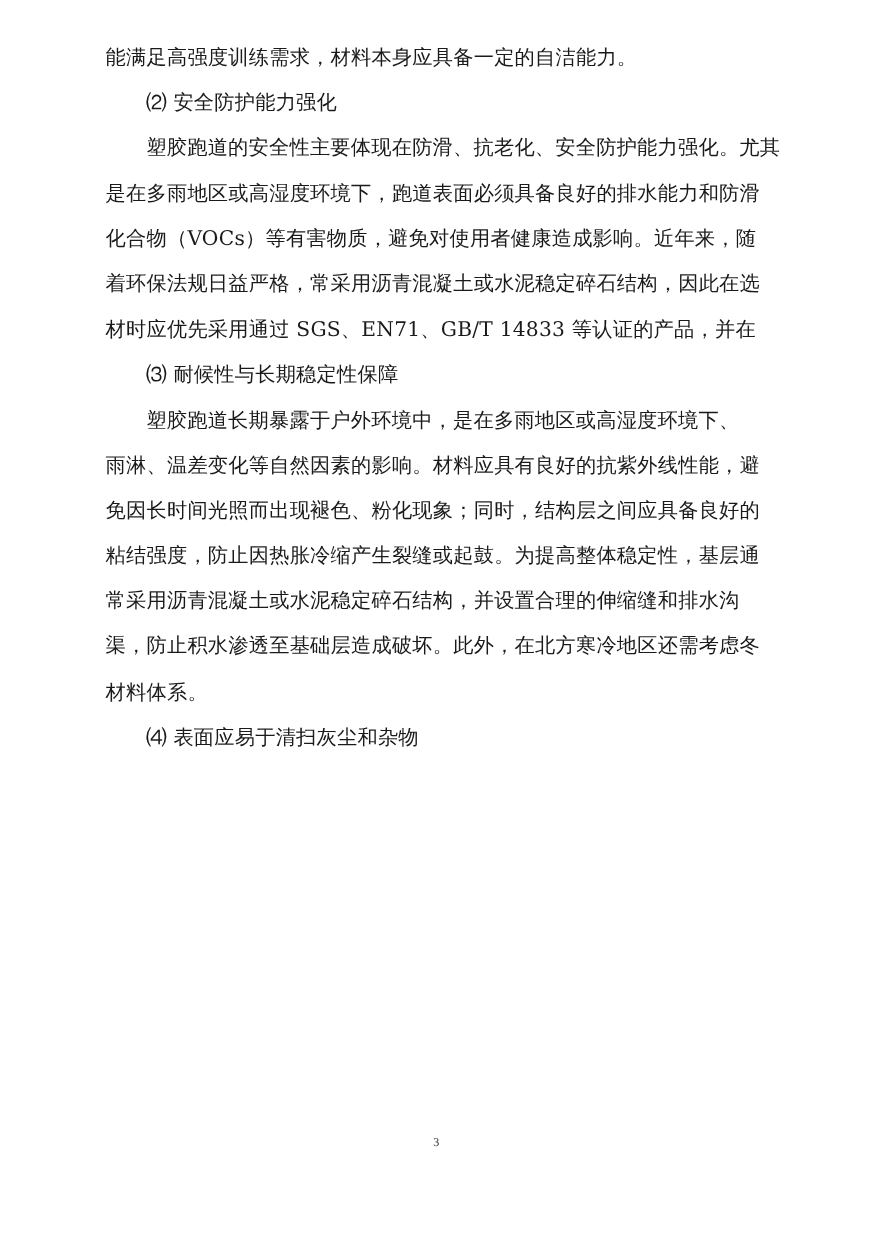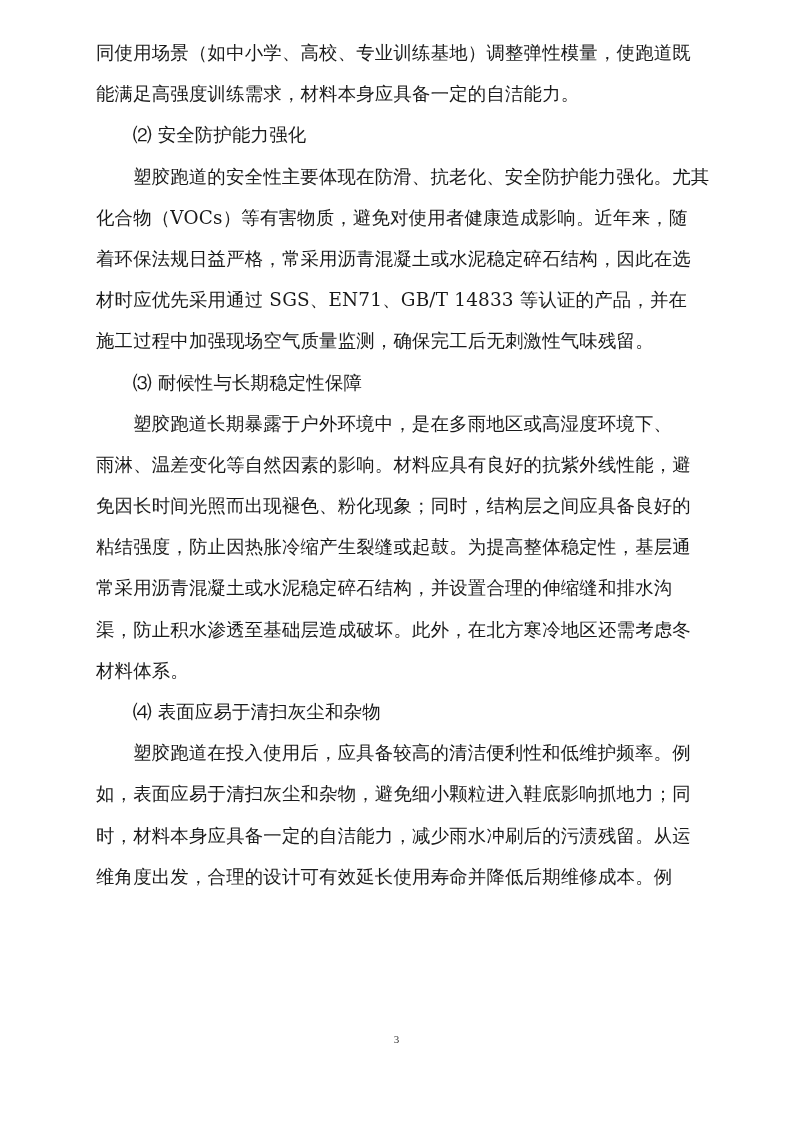--- a/index.html
+++ b/index.html
@@ -45,49 +45,42 @@
     font-family: "Liberation Serif", serif;
     color: #333;
   }
 </style>
 </head>
 <body>
 
 <div class="page">
 
   <div class="para-block">
-    <div class="line">同使用场景（如中小学、高校、专业训练基地）调整弹性模量，使跑道既</div>
     <div class="line">能满足高强度训练需求，材料本身应具备一定的自洁能力。</div>
   </div>
 
   <div class="line heading">⑵ 安全防护能力强化</div>
 
   <div class="para-block">
     <div class="line indent">塑胶跑道的安全性主要体现在防滑、抗老化、安全防护能力强化。尤其</div>
+    <div class="line">是在多雨地区或高湿度环境下，跑道表面必须具备良好的排水能力和防滑</div>
     <div class="line">化合物（VOCs）等有害物质，避免对使用者健康造成影响。近年来，随</div>
     <div class="line">着环保法规日益严格，常采用沥青混凝土或水泥稳定碎石结构，因此在选</div>
     <div class="line">材时应优先采用通过 SGS、EN71、GB/T 14833 等认证的产品，并在</div>
-    <div class="line">施工过程中加强现场空气质量监测，确保完工后无刺激性气味残留。</div>
   </div>
 
   <div class="line heading">⑶ 耐候性与长期稳定性保障</div>
 
   <div class="para-block">
     <div class="line indent">塑胶跑道长期暴露于户外环境中，是在多雨地区或高湿度环境下、</div>
     <div class="line">雨淋、温差变化等自然因素的影响。材料应具有良好的抗紫外线性能，避</div>
     <div class="line">免因长时间光照而出现褪色、粉化现象；同时，结构层之间应具备良好的</div>
     <div class="line">粘结强度，防止因热胀冷缩产生裂缝或起鼓。为提高整体稳定性，基层通</div>
     <div class="line">常采用沥青混凝土或水泥稳定碎石结构，并设置合理的伸缩缝和排水沟</div>
     <div class="line">渠，防止积水渗透至基础层造成破坏。此外，在北方寒冷地区还需考虑冬</div>
     <div class="line">材料体系。</div>
   </div>
 
   <div class="line heading">⑷ 表面应易于清扫灰尘和杂物</div>
 
-  <div class="para-block">
-    <div class="line indent">塑胶跑道在投入使用后，应具备较高的清洁便利性和低维护频率。例</div>
-    <div class="line">如，表面应易于清扫灰尘和杂物，避免细小颗粒进入鞋底影响抓地力；同</div>
-    <div class="line">时，材料本身应具备一定的自洁能力，减少雨水冲刷后的污渍残留。从运</div>
-    <div class="line">维角度出发，合理的设计可有效延长使用寿命并降低后期维修成本。例</div>
-  </div>
 </div>
 
 <div class="page-number">3</div>
 
 </body></html>

